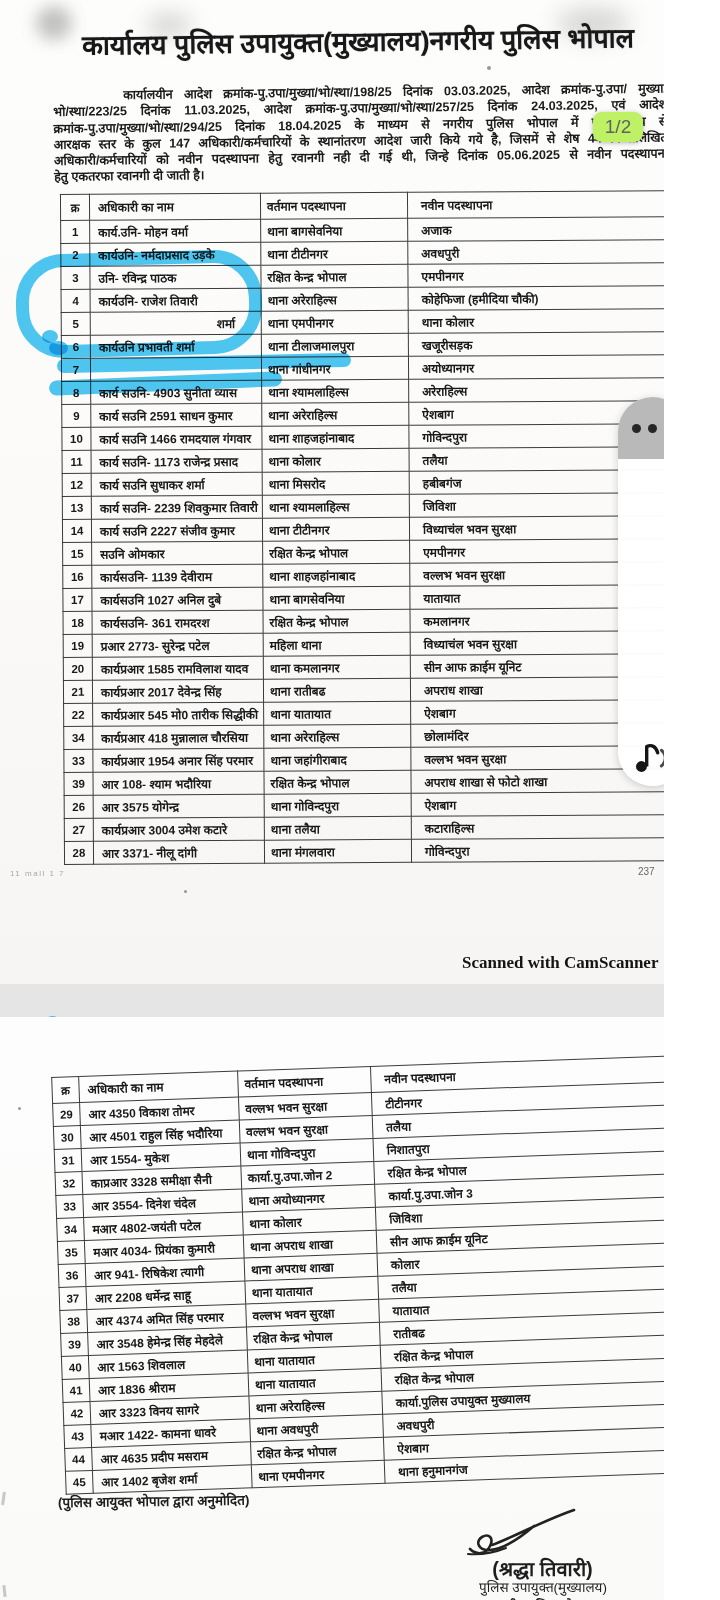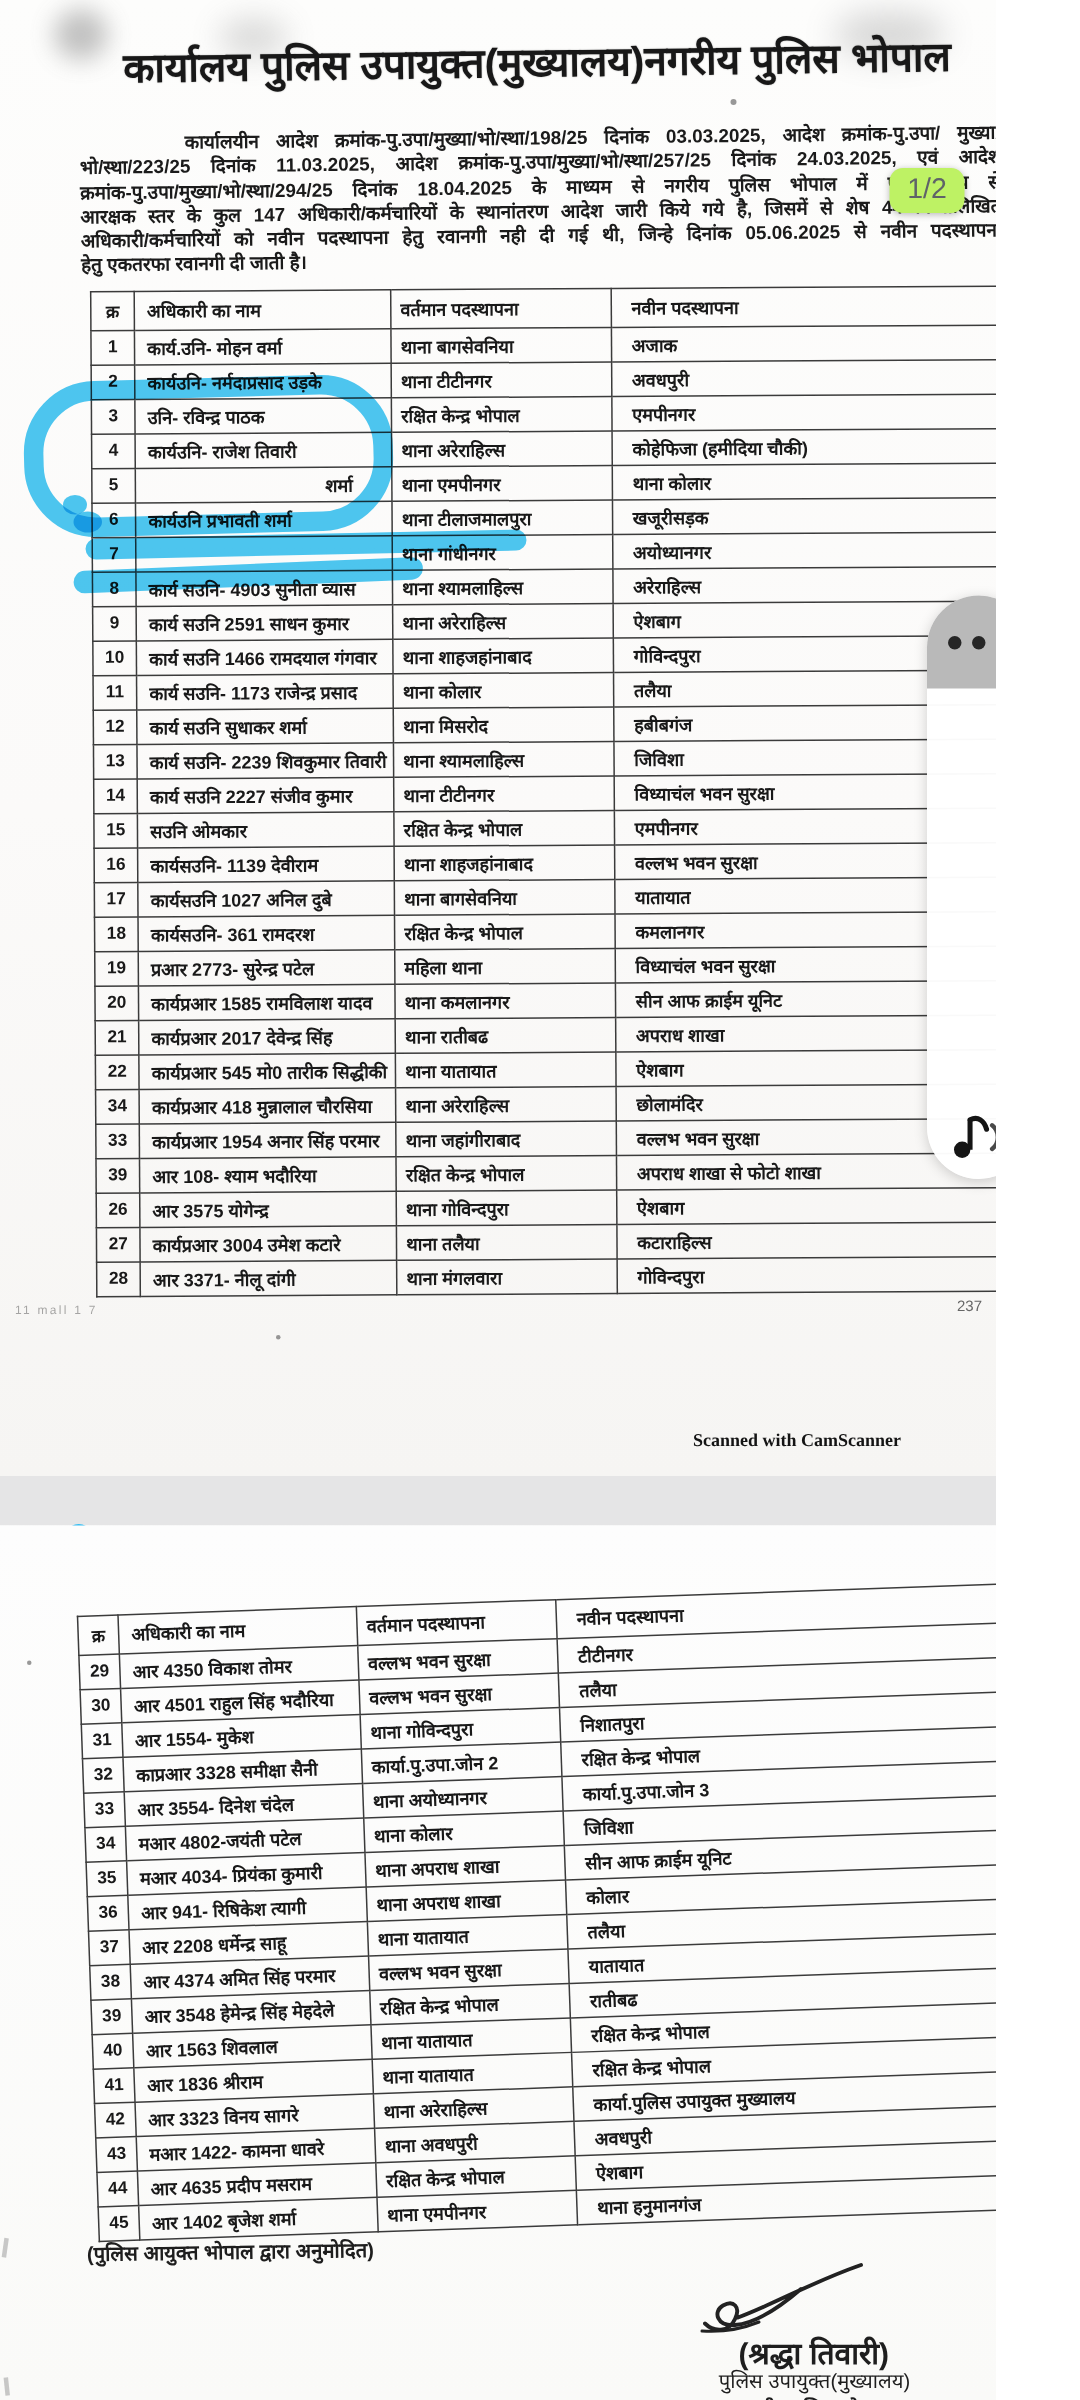--- a/index.html
+++ b/index.html
@@ -49,21 +49,21 @@
 
   
   .smudge{position:absolute;border-radius:50%;pointer-events:none}
   .sm1{left:36px;top:6px;width:36px;height:34px;background:#6f6f6f;filter:blur(8px);opacity:.42}
   .sm2{left:146px;top:12px;width:46px;height:26px;background:#8a8a8a;filter:blur(10px);opacity:.3}
   .sm3{left:556px;top:8px;width:74px;height:30px;background:#848484;filter:blur(11px);opacity:.32}
   .speck{position:absolute;border-radius:50%;background:#555;opacity:.6}
   .scratch{position:absolute;left:10px;top:869px;font-size:8px;color:#555;opacity:.5;letter-spacing:1.5px}
   .pagenum{position:absolute;left:638px;top:866px;font-size:10px;color:#666}
   .camscanner{position:absolute;left:462px;top:953px;font-family:"Liberation Serif","DejaVu Serif",serif;
-    font-weight:700;font-size:12px;color:#141414}
+    font-weight:700;font-size:17px;color:#141414}
 
   
   .marker{position:absolute;mix-blend-mode:multiply;pointer-events:none}
   .m-loop{left:16px;top:252px;width:246px;height:104px;box-sizing:border-box;
     border:13px solid rgba(63,195,242,.92);border-radius:48px;transform:rotate(-1.5deg)}
   .m-blob1{left:42px;top:330px;width:16px;height:13px;border-radius:50%;background:rgba(63,195,242,.92)}
   .m-blob2{left:49px;top:341px;width:19px;height:14px;border-radius:50%;background:rgba(63,195,242,.92)}
   .m-stroke1{left:57px;top:356px;width:294px;height:14px;border-radius:9px;
     background:rgba(63,195,242,.92);transform:rotate(-1.2deg)}
   .m-stroke2{left:49px;top:376px;width:233px;height:15px;border-radius:9px;

